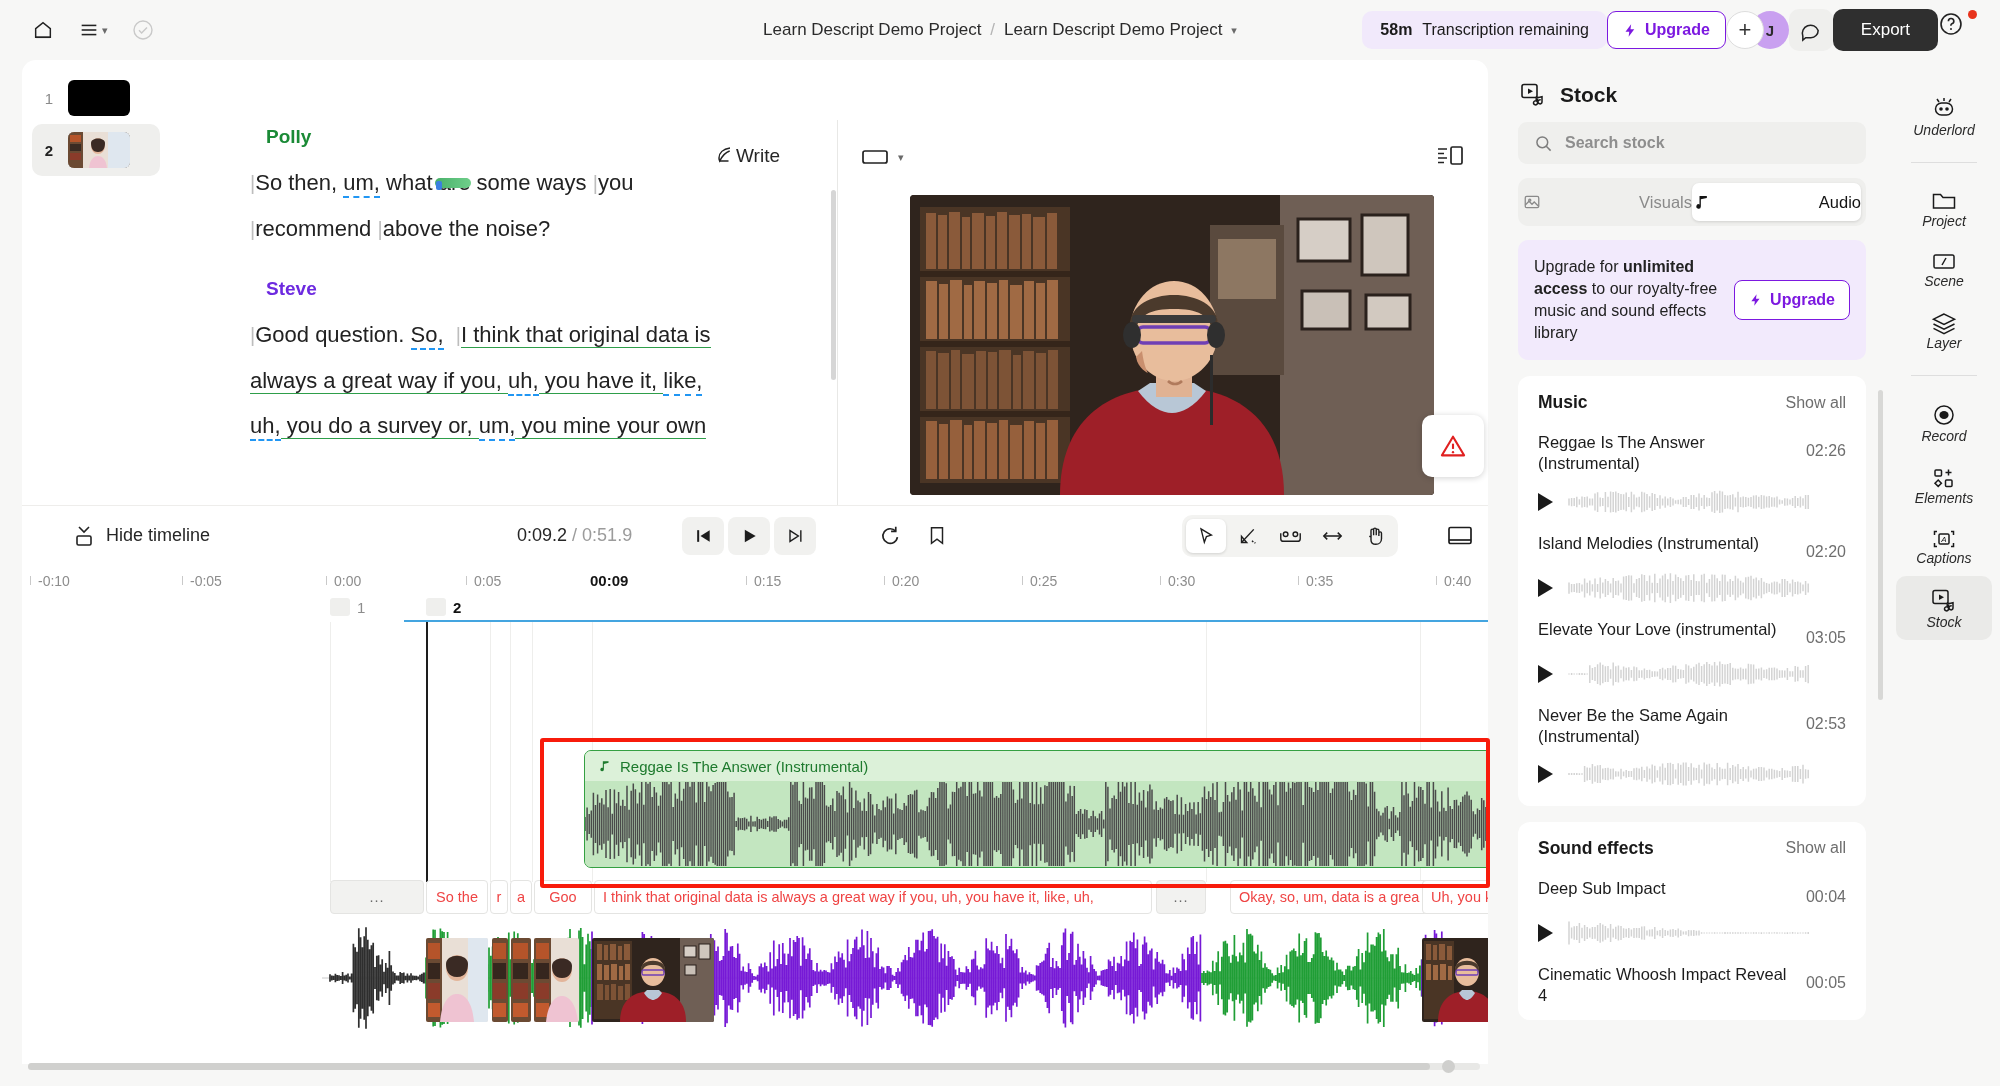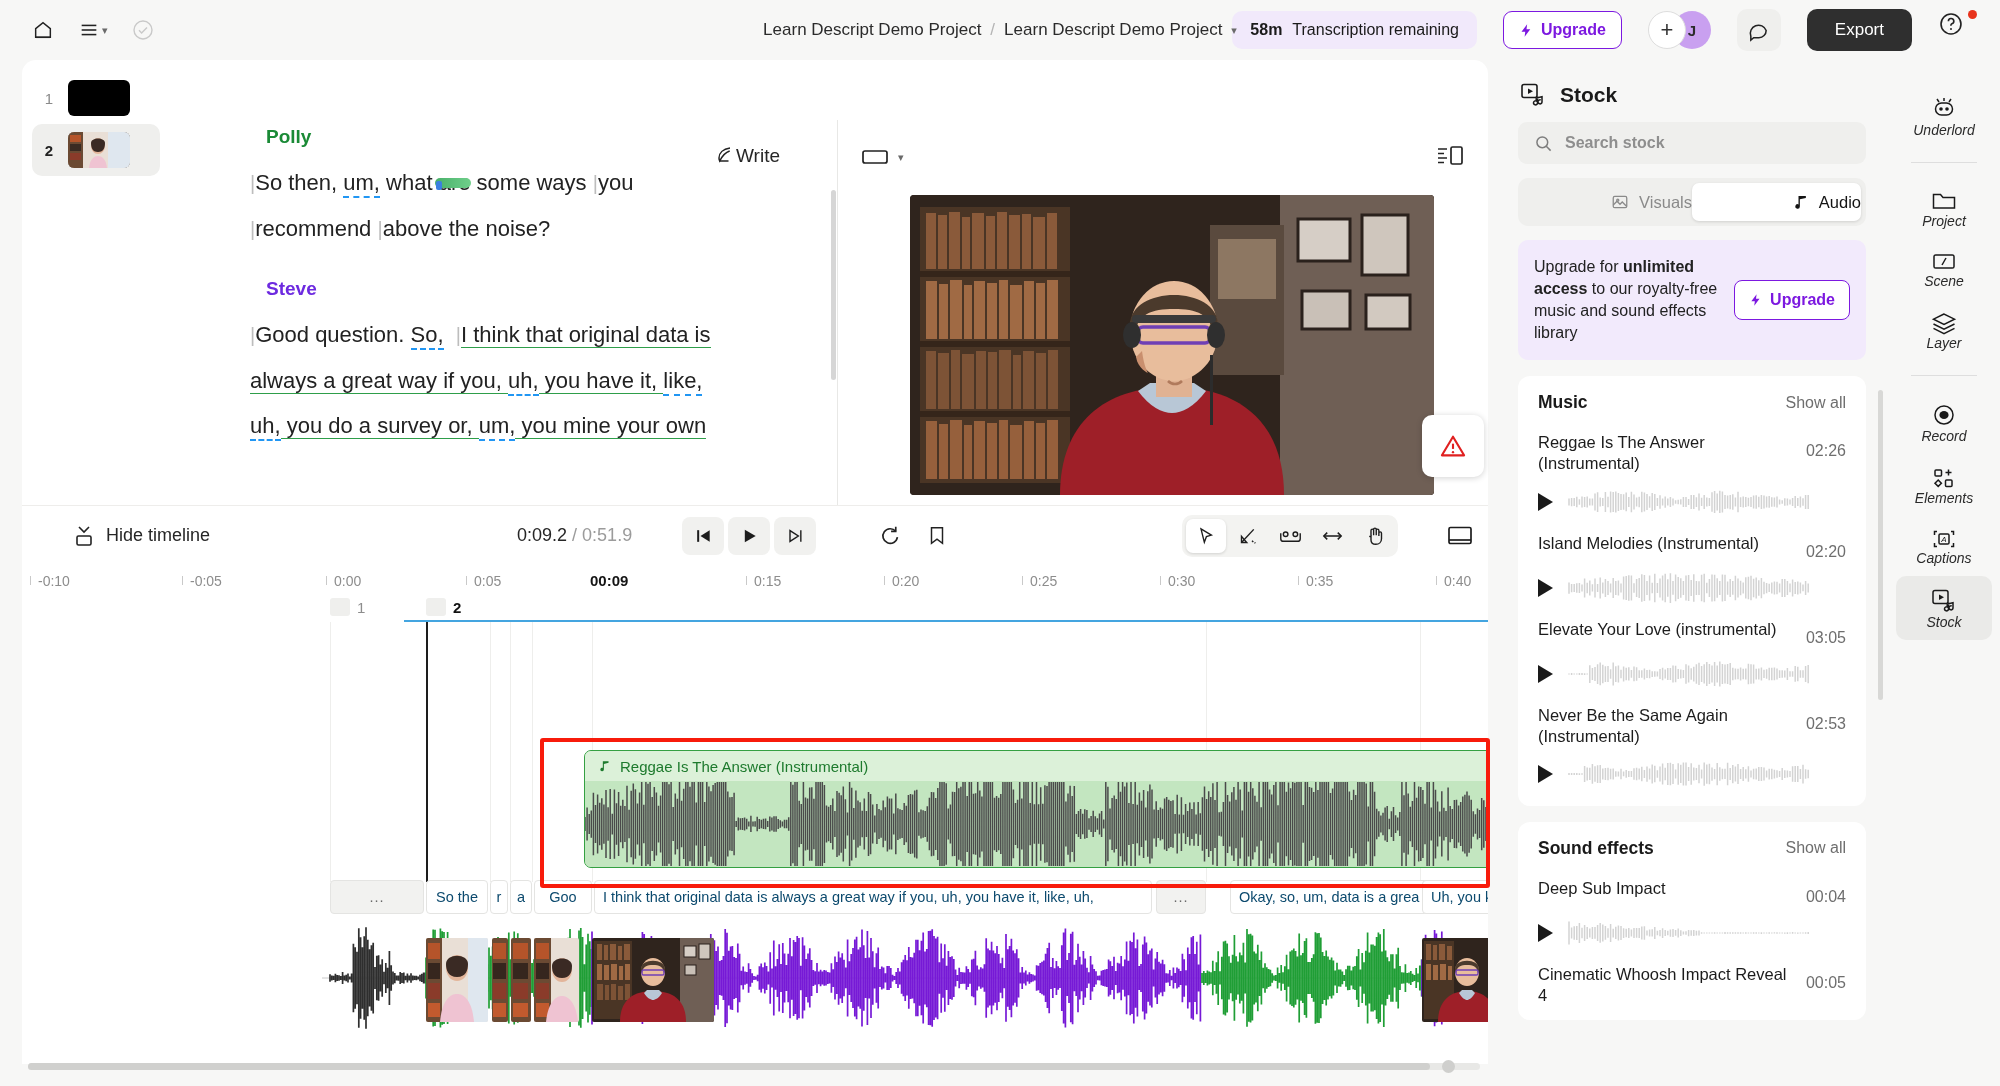--- a/index.html
+++ b/index.html
@@ -13,21 +13,21 @@
   .icon-btn { width:38px; height:38px; border-radius:8px; display:flex;
     align-items:center; justify-content:center; cursor:pointer; }
   .hamburger-grp { display:flex; align-items:center; gap:2px; cursor:pointer;
     padding:4px 6px; border-radius:8px; }
   .chev { font-size:11px; color:#6a6a6a; }
   .tb-center { position:absolute; left:50%; transform:translateX(-50%);
     display:flex; align-items:center; gap:9px; font-size:17px; color:#2b2b2b;
     white-space:nowrap; }
   .bc-sep { color:#b5b5b5; }
   .bc-link { cursor:pointer; }
-  .tb-right { margin-left:auto; display:flex; align-items:center; gap:26px;
+  .tb-right { margin-left:auto; display:flex; align-items:center; gap:0;
     padding-right:24px; }
   .trans-pill { background:#f1e9fb; border-radius:10px; height:38px;
     display:flex; align-items:center; gap:10px; padding:0 18px; font-size:16px; }
   .trans-pill b { font-weight:bold; }
   .upg-btn { border:1.5px solid #7c18e0; color:#7c18e0; border-radius:9px;
     height:38px; display:flex; align-items:center; gap:7px; padding:0 15px;
     font-size:16px; font-weight:bold; background:#fff; cursor:pointer; }
   .avatars { display:flex; align-items:center; }
   .av-plus { width:38px; height:38px; border-radius:50%; background:#fff;
     border:1px solid #ddd; display:flex; align-items:center; justify-content:center;
@@ -137,21 +137,21 @@
   .ac-head { height:30px; background:#dcf1d9; display:flex; align-items:center;
     gap:9px; padding-left:12px; font-size:15px; color:#1d7a2d; }
   .ac-wave { position:relative; height:86px; background:#c3e6c0; }
 
   .redbox { position:absolute; left:540px; top:738px; width:950px; height:150px;
     border:4px solid #f81b0b; border-radius:3px; z-index:30; pointer-events:none; }
 
   .seg-row { position:absolute; left:0; top:258px; width:1466px; height:34px; }
   .seg { position:absolute; top:0; height:34px; background:#fff;
     border:1px solid #e4e4e2; border-radius:4px; display:flex; align-items:center;
-    justify-content:center; font-size:14.5px; color:#0c4a6e; overflow:hidden;
+    justify-content:center; font-size:14.5px; color:#ef4444; overflow:hidden;
     white-space:nowrap; padding:0 8px; cursor:pointer; }
   .seg.dots { background:#f2f2f0; color:#6a6a6a; letter-spacing:1px; }
   .seg.lefttxt { justify-content:flex-start; }
 
   .wave-row { position:absolute; left:0; top:296px; width:1466px; height:120px; }
   .vthumb { position:absolute; top:20px; height:84px; border-radius:2px;
     overflow:hidden; }
   .hscroll { position:absolute; left:22px; top:1058px; width:1466px; height:16px; }
   .hs-track { position:absolute; left:6px; top:5px; width:1452px; height:7px;
     background:#e8e8e6; border-radius:4px; }
@@ -163,21 +163,21 @@
   
   .stock { position:absolute; left:1496px; top:60px; width:392px; height:1026px;
     background:#f7f7f6; }
   .st-head { display:flex; align-items:center; gap:14px; padding:22px 24px 14px; }
   .st-title { font-size:21px; font-weight:bold; }
   .st-search { margin:0 22px; height:42px; background:#efefed; border-radius:9px;
     display:flex; align-items:center; gap:12px; padding:0 16px; cursor:text;font-weight:bold; }
   .st-search-ph { font-size:16px; color:#8e8e8e; }
   .st-tabs { margin:14px 22px 0; height:48px; background:#efefed; border-radius:10px;
     display:flex; padding:5px; }
-  .st-tab { flex:1; display:flex; align-items:center; justify-content:flex-end;
+  .st-tab { flex:1; display:flex; align-items:center; justify-content:space-between;
     gap:10px; font-size:16.5px; color:#8a8a8a; border-radius:7px; cursor:pointer; }
   .st-tab.sel { background:#fff; color:#141414; box-shadow:0 1px 3px rgba(0,0,0,.13); }
   .st-promo { margin:14px 22px 0; background:#f2eafc; border-radius:10px;
     padding:16px; display:flex; align-items:center; gap:12px; }
   .st-promo-txt { font-size:16px; line-height:1.38; color:#222; }
   .st-promo-btn { flex:0 0 auto; border:1.5px solid #7c18e0; color:#7c18e0;
     background:#fff; border-radius:8px; height:40px; display:flex; align-items:center;
     gap:7px; padding:0 14px; font-size:16px; font-weight:bold; cursor:pointer; }
   .st-card { margin:16px 22px 0; background:#fff; border-radius:12px;
     padding:16px 20px 10px; }

